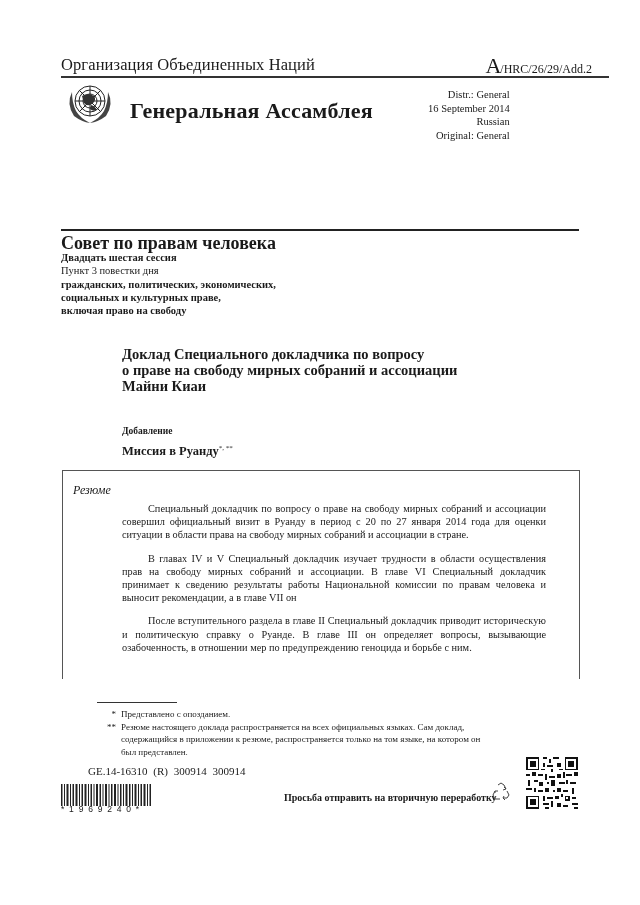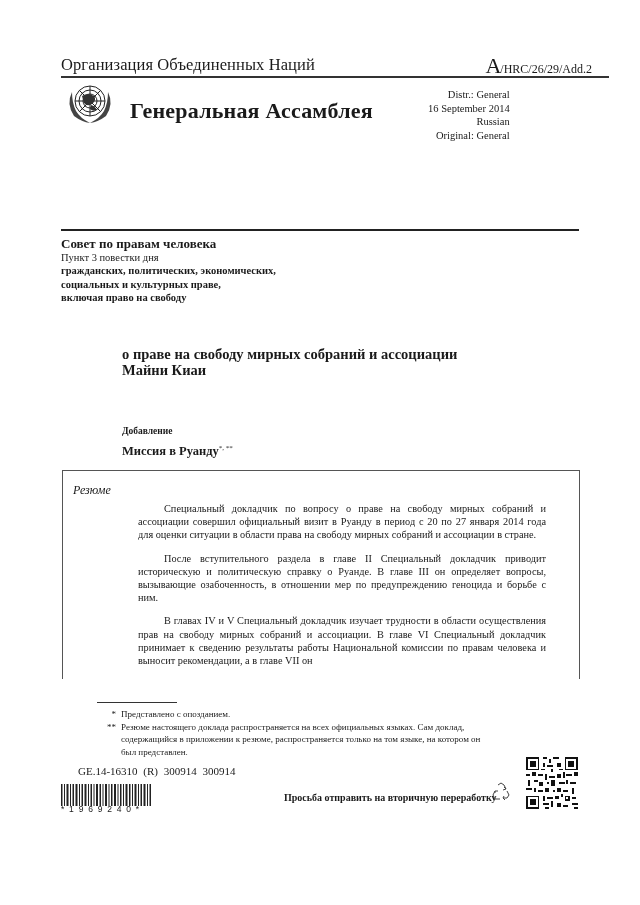--- a/index.html
+++ b/index.html
@@ -14,40 +14,40 @@
 
   .un-logo { left: 64px; top: 80px; width: 52px; height: 44px; }
   .body-title { left: 130px; top: 98px; font-size: 22px; font-weight: bold; letter-spacing: 0.2px; }
 
   .distr { left: 428px; top: 88px; font-size: 10.5px; line-height: 13.5px; text-align: right; }
   .distr div { white-space: nowrap; }
 
   .rule-mid { left: 61px; top: 229px; width: 518px; height: 2px; background: #222; }
 
   .council { left: 61px; top: 236px; font-size: 10.5px; line-height: 13.3px; }
-  .council .c-title { font-size: 13px; font-weight: bold; line-height: 15px; }
+  .council .c-title { font-size: 18px; font-weight: bold; line-height: 15px; }
   .council .bold { font-weight: bold; }
 
   .report-title { left: 122px; top: 346px; font-size: 14.5px; font-weight: bold; line-height: 16px; width: 400px; }
   .addendum { left: 122px; top: 410px; font-size: 9.5px; font-weight: bold; margin-top: 16px; }
   .mission { left: 122px; top: 444px; font-size: 12.5px; font-weight: bold; }
   .mission sup { font-size: 7px; font-weight: normal; vertical-align: super; }
 
   .summary-box { left: 62px; top: 470px; width: 516px; height: 208px;
                  border-top: 1px solid #555; border-left: 1px solid #555; border-right: 1px solid #555; }
   .summary-head { left: 73px; top: 483px; font-size: 12px; font-style: italic; }
   .summary-text { left: 122px; top: 502px; width: 424px; font-size: 10.3px; line-height: 13.2px; text-align: justify; }
-  .summary-text p { margin: 0 0 10px 16px; text-indent: 26px; }
+  .summary-text p { margin: 0 0 10px 0; text-indent: 26px; }
 
   .fn-rule { left: 97px; top: 702px; width: 80px; height: 1px; background: #333; }
   .footnotes { left: 100px; top: 708px; width: 390px; font-size: 9px; line-height: 12.5px; }
   .fn { display: flex; }
   .fn .mark { width: 16px; text-align: right; padding-right: 5px; flex-shrink: 0; }
 
-  .job-number { left: 58px; top: 765px; font-size: 11px; word-spacing: 3px; padding-left: 20px; }
+  .job-number { left: 68px; top: 765px; font-size: 11px; word-spacing: 3px; padding-left: 20px; }
 
   .barcode { left: 61px; top: 784px; width: 90px; height: 22px; }
   .barcode-text { left: 61px; top: 804px; font-size: 8.5px; font-family: "Liberation Sans", sans-serif; letter-spacing: 4.8px; }
 
   .recycle-text { left: 284px; top: 792px; font-size: 10px; font-weight: bold; text-align: right; }
   .recycle-icon { left: 490px; top: 782px; width: 22px; height: 22px; }
   .qr { left: 526px; top: 756px; width: 52px; height: 54px; }
 </style>
 </head>
 <body>
@@ -80,41 +80,43 @@
   <div>Distr.: General</div>
   <div>16 September 2014</div>
   <div>Russian</div>
   <div>Original: General</div>
 </div>
 
 <div class="abs rule-mid"></div>
 
 <div class="abs council">
   <div class="c-title">Совет по правам человека</div>
+  <div class="bold">Двадцать шестая сессия</div>
   <div>Пункт 3 повестки дня</div>
   <div class="bold">гражданских, политических, экономических,</div>
   <div class="bold">социальных и культурных праве,</div>
   <div class="bold">включая право на свободу</div>
 </div>
 
 <div class="abs report-title">
+  <div>Доклад Специального докладчика по вопросу</div>
   <div>о праве на свободу мирных собраний и ассоциации</div>
   <div>Майни Киаи</div>
 </div>
 <div class="abs addendum">Добавление</div>
 <div class="abs mission">
   <span>Миссия в Руанду</span><sup>*, **</sup>
 </div>
 
 <div class="abs summary-box"></div>
 <div class="abs summary-head">Резюме</div>
 <div class="abs summary-text">
   <p>Специальный докладчик по вопросу о праве на свободу мирных собраний и ассоциации совершил официальный визит в Руанду в период с 20 по 27 января 2014 года для оценки ситуации в области права на свободу мирных собраний и ассоциации в стране.</p>
+  <p>В главах IV и V Специальный докладчик изучает трудности в области осуществления прав на свободу мирных собраний и ассоциации. В главе VI Специальный докладчик принимает к сведению результаты работы Национальной комиссии по правам человека и выносит рекомендации, а в главе VII он</p>
   <p>После вступительного раздела в главе II Специальный докладчик приводит историческую и политическую справку о Руанде. В главе III он определяет вопросы, вызывающие озабоченность, в отношении мер по предупреждению геноцида и борьбе с ним.</p>
-  <p>В главах IV и V Специальный докладчик изучает трудности в области осуществления прав на свободу мирных собраний и ассоциации. В главе VI Специальный докладчик принимает к сведению результаты работы Национальной комиссии по правам человека и выносит рекомендации, а в главе VII он</p>
 </div>
 
 <div class="abs fn-rule"></div>
 <div class="abs footnotes">
   <div class="fn">
     <span class="mark">*</span>
     <span>Представлено с опозданием.</span>
   </div>
   <div class="fn">
     <span class="mark">**</span>

